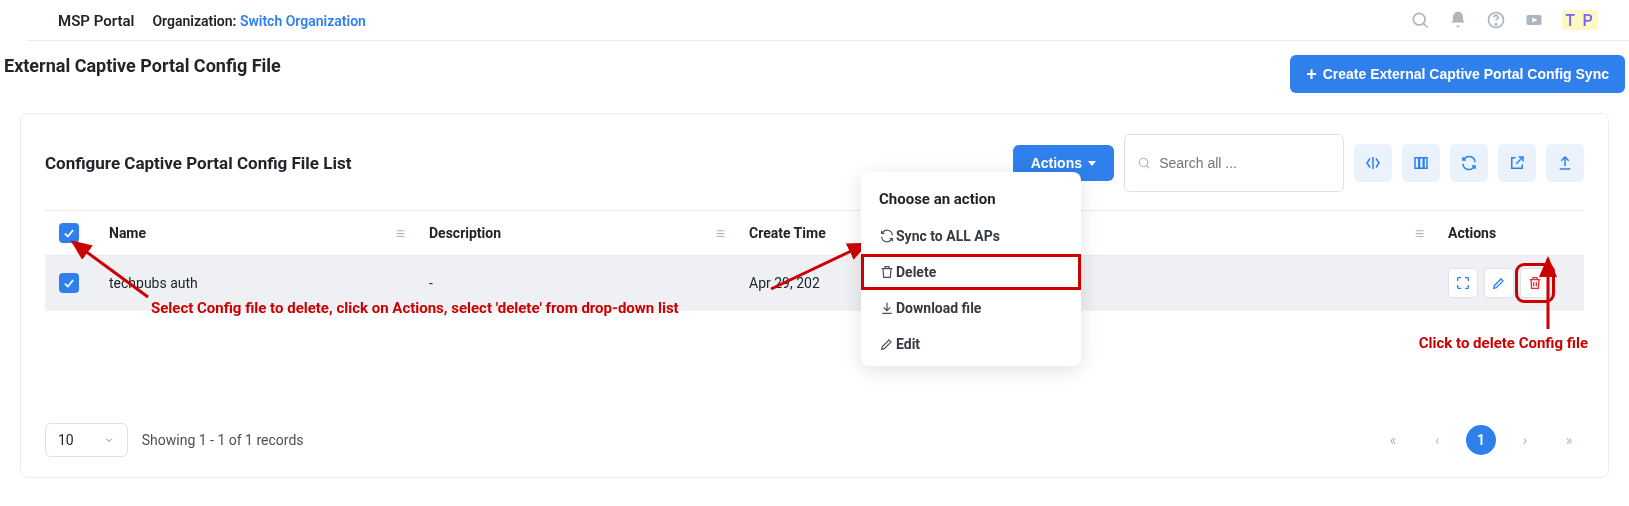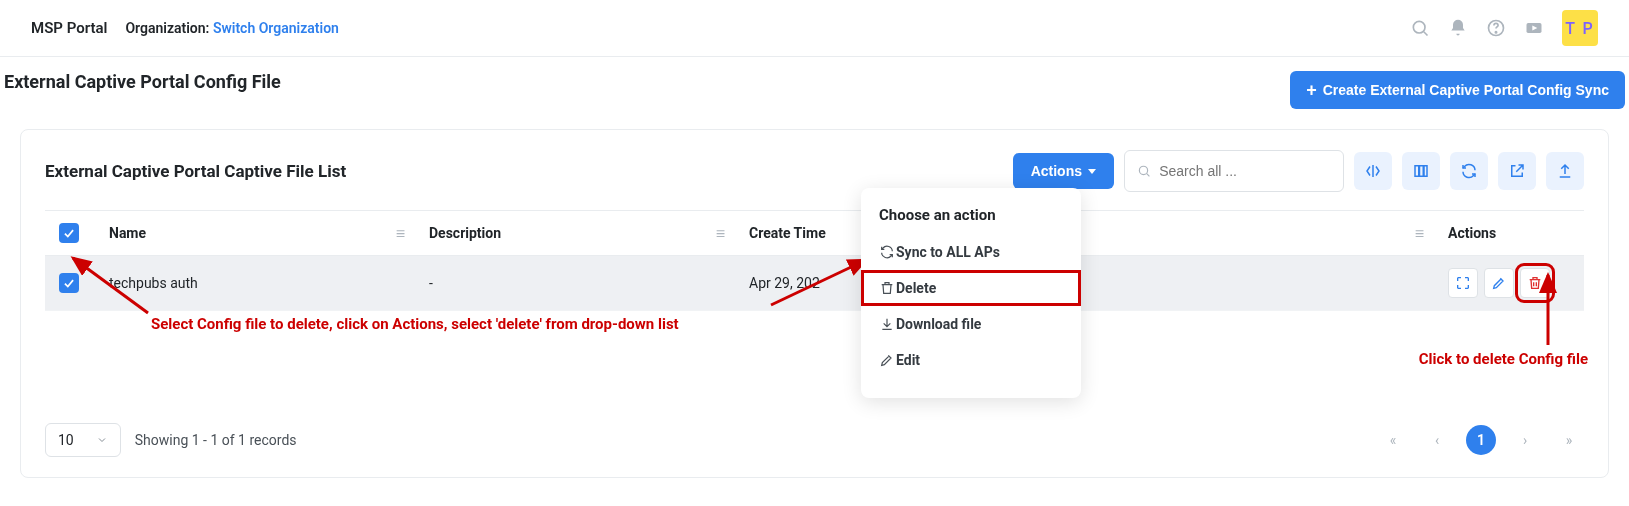--- a/index.html
+++ b/index.html
@@ -5,31 +5,32 @@
   * { box-sizing: border-box; margin: 0; padding: 0; }
   body {
     font-family: -apple-system, BlinkMacSystemFont, "Segoe UI", Roboto, sans-serif;
     font-size: 14px;
     color: #212529;
     background: #fff;
     width: 1629px;
   }
   .topbar {
     display: flex;
-    align-items: center;
+    align-items: flex-end;
     justify-content: space-between;
     padding: 10px 31px;
     border-bottom: 1px solid #e9ecef;
+    margin-left: 27px;
   }
   .topbar-left { display: flex; align-items: center; gap: 18px; }
   .portal-name { font-weight: 600; font-size: 15px; color: #212529; }
   .switch-org { color: #2f80ed; font-weight: 600; cursor: pointer; }
   .topbar-right { display: flex; align-items: center; gap: 18px; }
   .topbar-icon { width: 20px; height: 20px; color: #adb5bd; cursor: pointer; display: flex; align-items: center; justify-content: center; }
-  .avatar { width: 36px; height: 36px; background: #fde047; border-radius: 4px; display: flex; align-items: center; justify-content: center; font-weight: 500; color: #7b61ff; font-size: 16px; letter-spacing: 2px;}
+  .avatar { width: 36px; height: 20px; background: #fef9c3; border-radius: 4px; display: flex; align-items: center; justify-content: center; font-weight: 500; color: #7b61ff; font-size: 16px; letter-spacing: 2px;}
 
   .header-row {
     display: flex;
     justify-content: space-between;
     align-items: flex-start;
     padding: 14px 4px 8px;
   }
   .page-title { font-size: 18px; font-weight: 700; color: #212529; }
   .breadcrumb { color: #868e96; font-size: 13px; margin-top: 4px; }
   .breadcrumb span { margin: 0 3px; }
@@ -56,21 +57,21 @@
   .list-title { font-size: 17px; font-weight: 700; }
   .panel-controls { display: flex; align-items: center; gap: 10px; }
   .actions-btn {
     background: #2f80ed; color: #fff; border: none; border-radius: 6px;
     padding: 10px 18px; font-weight: 600; font-size: 14px; cursor: pointer;
     display: flex; align-items: center; gap: 6px;
   }
   .caret-down { width: 0; height: 0; border-left: 4px solid transparent; border-right: 4px solid transparent; border-top: 5px solid #fff; }
   .search-box {
     display: flex; align-items: center; gap: 8px;
-    border: 1px solid #dee2e6; border-radius: 6px; padding: 12px 12px;
+    border: 1px solid #dee2e6; border-radius: 6px; padding: 20px 12px;
     width: 220px; color: #adb5bd;
   }
   .search-box input { border: none; outline: none; font-size: 14px; width: 100%; color: #495057;}
   .tool-btn {
     width: 38px; height: 38px; border-radius: 6px; background: #eaf2fe;
     display: flex; align-items: center; justify-content: center; cursor: pointer;
     color: #2f80ed;
   }
   .tool-btn svg { width: 18px; height: 18px; }
 
@@ -99,21 +100,21 @@
 
   
   .dropdown {
     position: absolute;
     top: 58px;
     left: 840px;
     width: 220px;
     background: #fff;
     border-radius: 8px;
     box-shadow: 0 4px 20px rgba(0,0,0,.12);
-    padding: 14px 0 20px;
+    padding: 14px 0 4px;
     z-index: 10;
   }
   .dropdown-title { font-weight: 700; padding: 4px 18px 10px; font-size: 15px;}
   .dropdown-item {
     display: flex; align-items: center; gap: 1px;
     padding: 10px 18px; cursor: pointer; font-size: 14px; color: #343a40; font-weight: bold;
   }
   .dropdown-item svg { width: 16px; height: 16px; stroke: #495057; fill: none; stroke-width: 1.8;}
   .dd-highlight { outline: 3px solid #c00; outline-offset: -3px; }
 
@@ -129,21 +130,21 @@
   .arrow-svg { position: absolute; pointer-events: none; }
 
   
   .table-footer {
     display: flex; align-items: center; justify-content: space-between;
     margin-top: 100px; padding-top: 12px;
   }
   .footer-left { display: flex; align-items: center; gap: 14px; }
   .page-size {
     border: 1px solid #dee2e6; border-radius: 6px; padding: 8px 12px;
-    display: flex; align-items: center; gap: 22px; cursor: pointer; font-size: 14px;
+    display: flex; align-items: center; gap: 29px; cursor: pointer; font-size: 14px;
   }
   .records-text { color: #495057; }
   .pager { display: flex; align-items: center; gap: 14px; }
   .pager-btn {
     width: 30px; height: 30px; display: flex; align-items:center; justify-content:center;
     color:#adb5bd; cursor: pointer; border-radius: 50%;
   }
   .pager-btn.active { background: #2f80ed; color: #fff; font-weight:600;}
 </style>
 </head>
@@ -193,21 +194,21 @@
   </div>
   <button class="create-btn">
     <span class="plus">+</span>
     <span>Create External Captive Portal Config Sync</span>
   </button>
 </div>
 
 <div class="panel">
 
   <div class="panel-header">
-    <div class="list-title">External Captive Portal Captive File List</div>
+    <div class="list-title">Configure Captive Portal Config File List</div>
     <div class="panel-controls">
       <button class="actions-btn">
         <span>Actions</span>
         <span class="caret-down"></span>
       </button>
       <div class="search-box">
         <svg viewBox="0 0 24 24" width="16" height="16" fill="none" stroke="currentColor" stroke-width="2">
             <circle cx="11" cy="11" r="7"></circle>
             <line x1="21" y1="21" x2="16.5" y2="16.5"></line>
           </svg>

